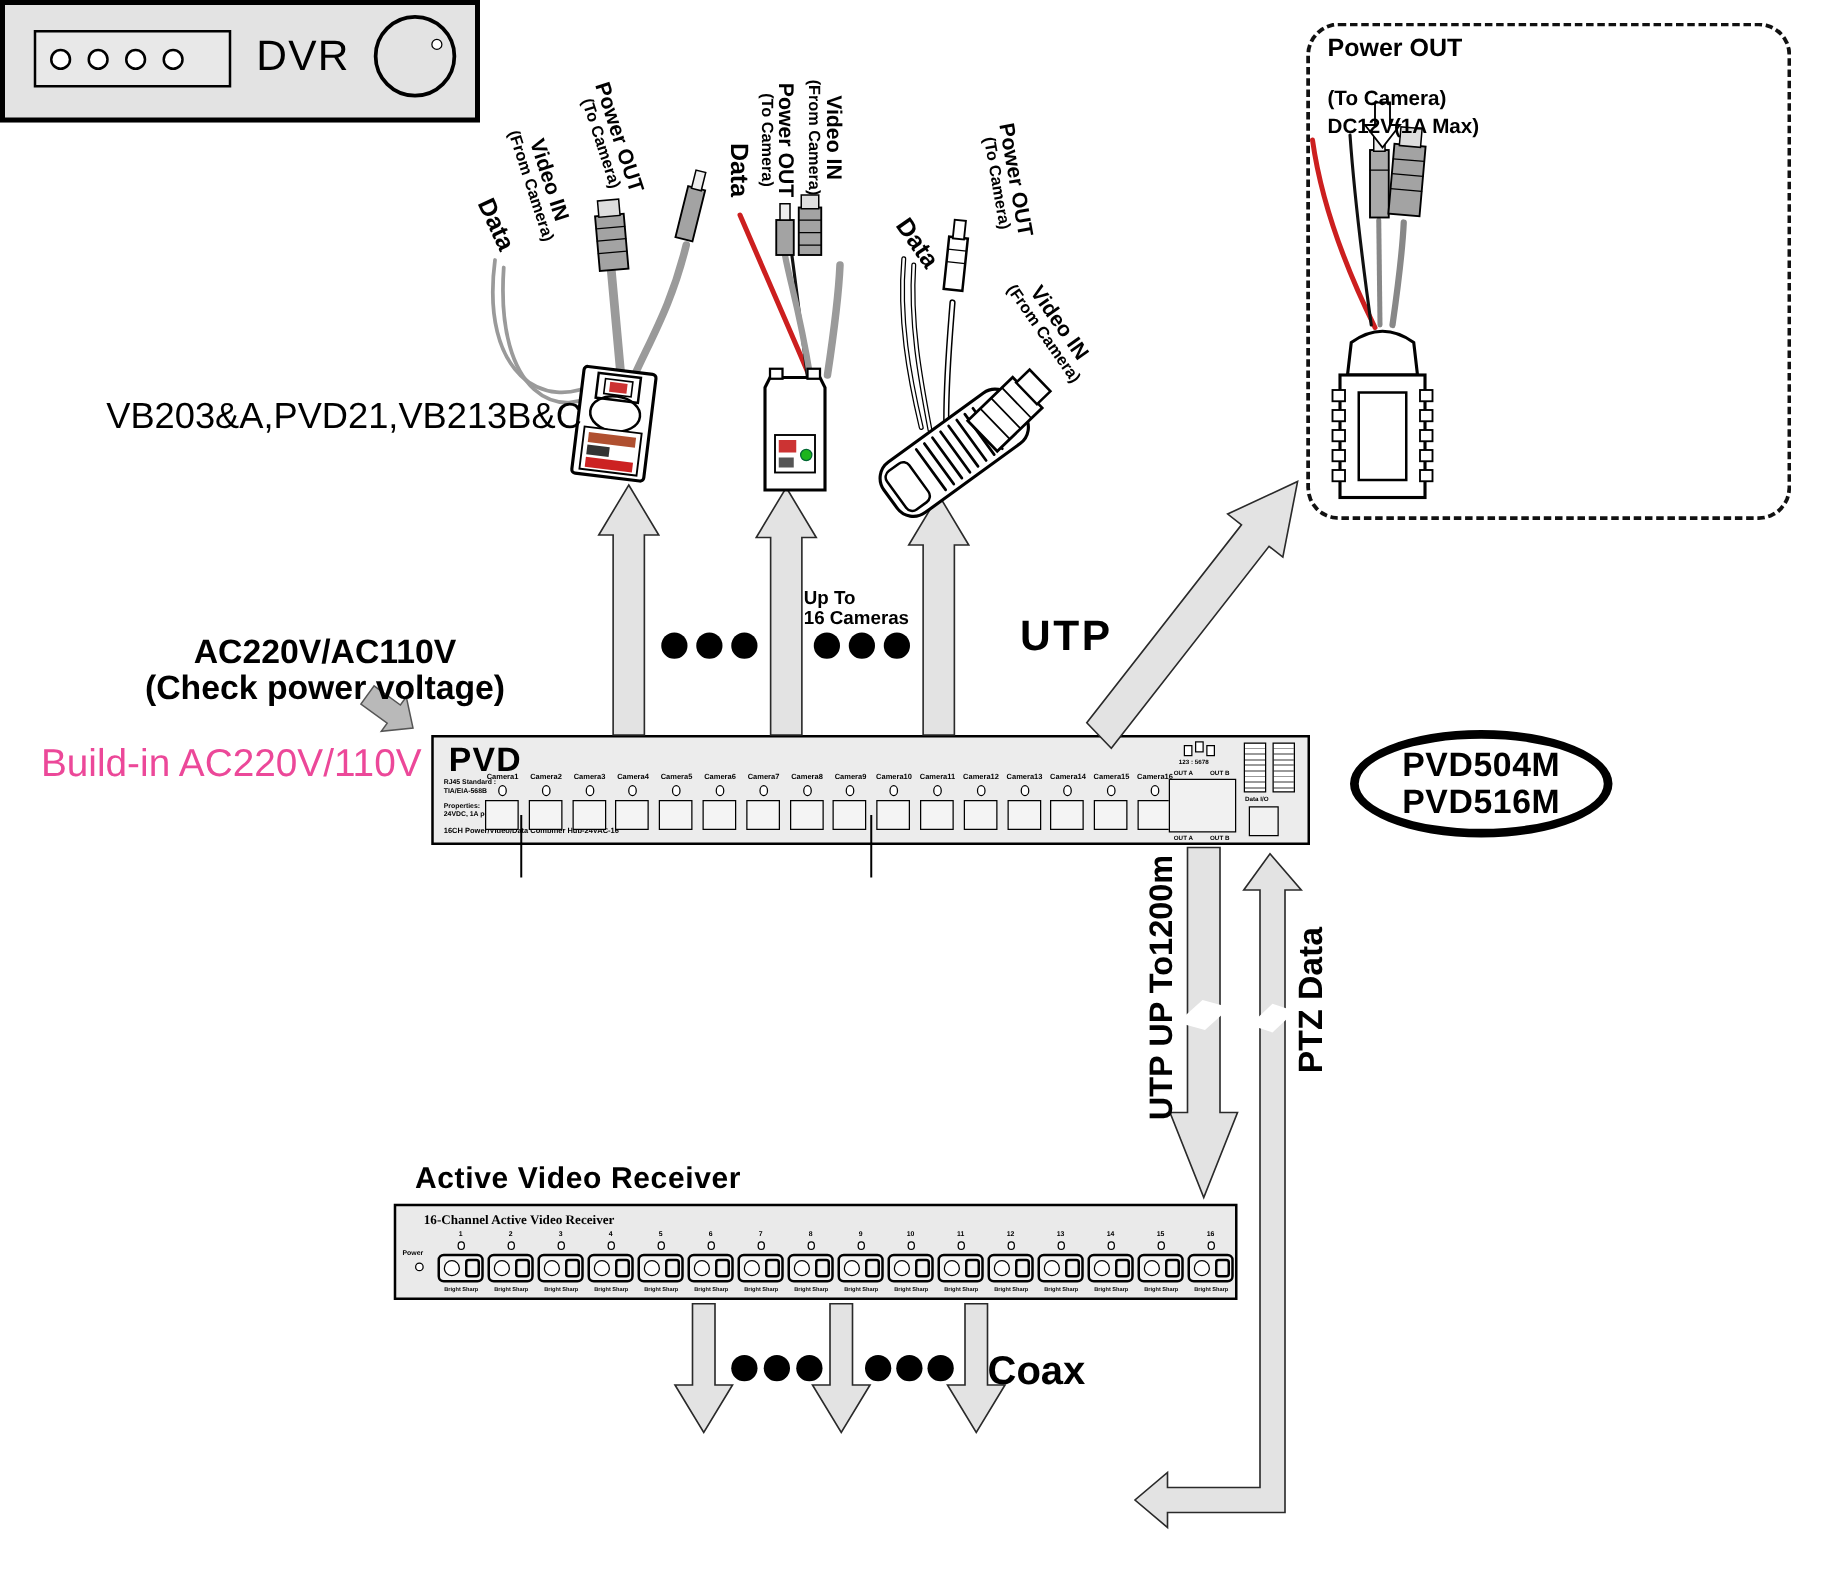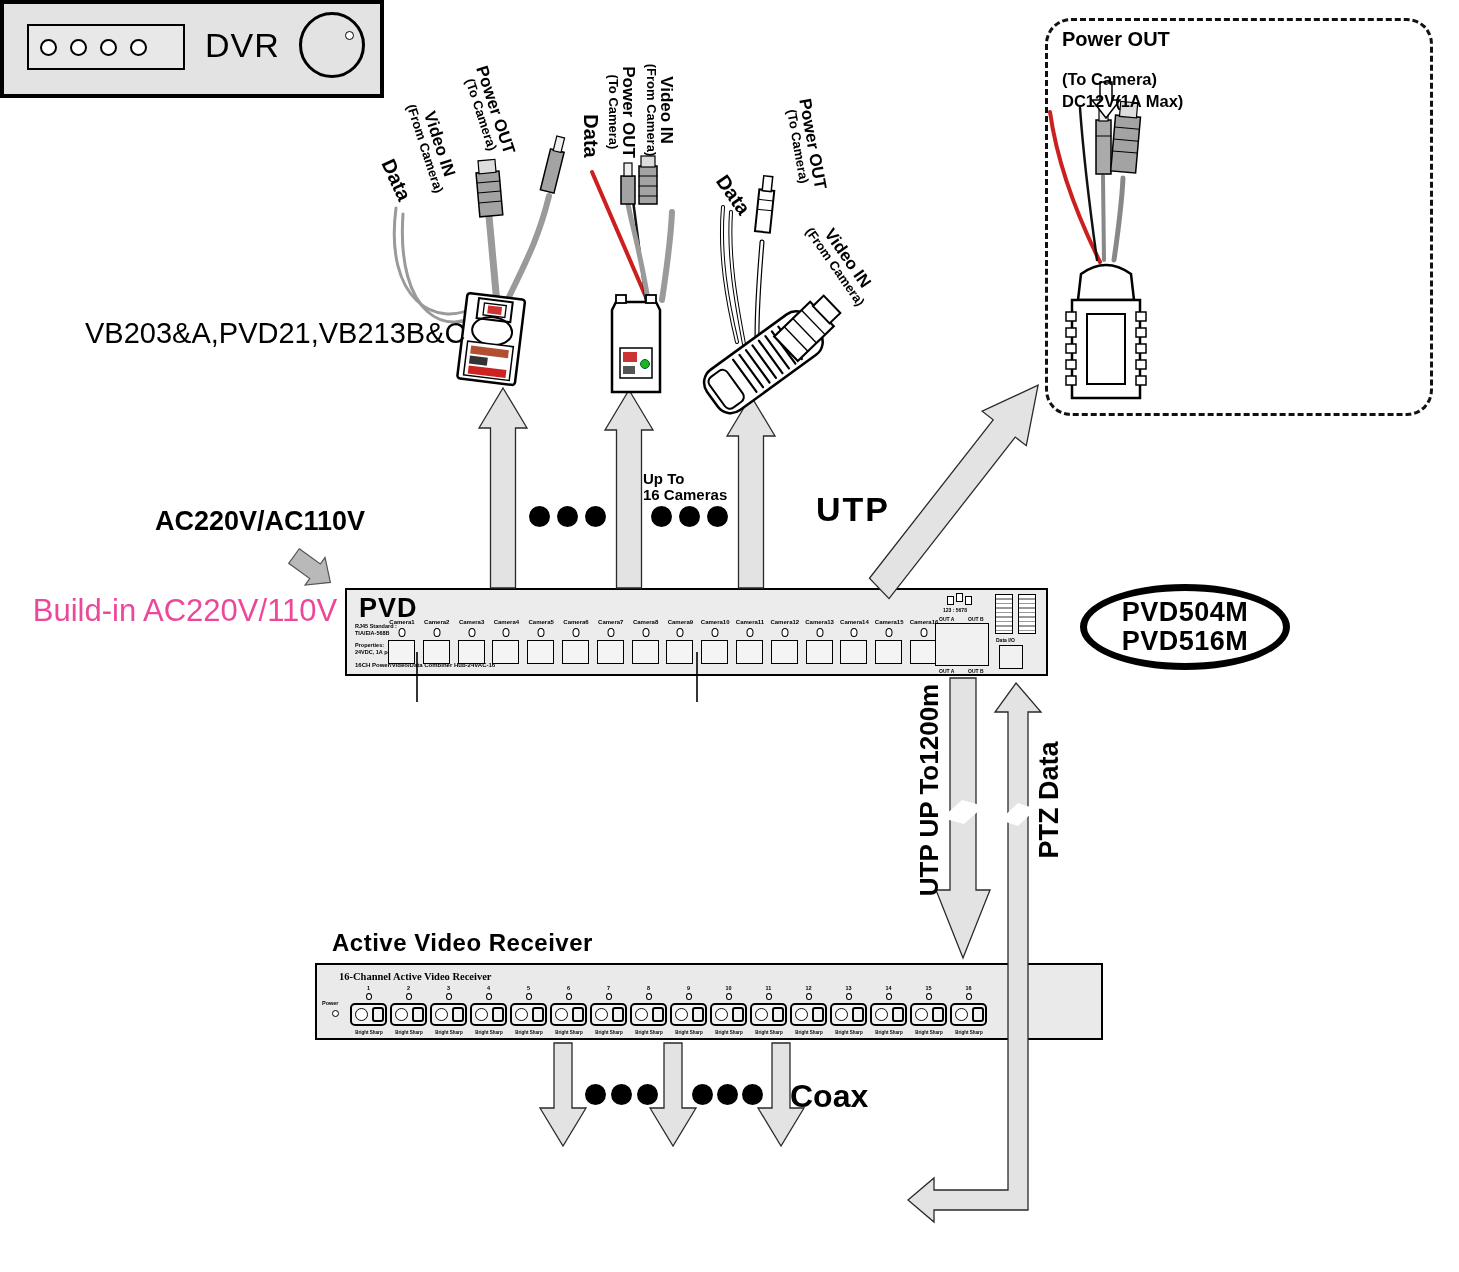--- a/index.html
+++ b/index.html
@@ -2,21 +2,21 @@
 <html><head>
 <meta charset="utf-8">
 <style>
   html,body{margin:0;padding:0;background:#fff;}
   #stage{position:relative;width:1459px;height:1272px;background:#fff;overflow:hidden;
          font-family:"Liberation Sans",sans-serif;color:#000;}
   *{box-sizing:border-box;}
   
   .panel{position:absolute;border:2px solid #000;background:#ececec;}
   #hub{left:345px;top:588px;width:703px;height:88px;}
-  #receiver{left:315px;top:963px;width:788px;height:77px;background:#eaeaea;padding-left:36px;}
+  #receiver{left:315px;top:963px;width:675px;height:77px;background:#eaeaea;padding-left:36px;}
   #dvr{left:512px;top:1150px;width:384px;height:98px;border:4px solid #000;background:#e3e3e3;}
   #dashed-box{position:absolute;left:1045px;top:18px;width:388px;height:398px;
               border:3.5px dashed #111;border-radius:26px;background:#fff;}
   
   #gfx{position:absolute;left:0;top:0;width:1459px;height:1272px;pointer-events:none;}
   
   .lbl{position:absolute;white-space:nowrap;line-height:1.05;}
   .b{font-weight:bold;}
   .wire-label{position:absolute;text-align:center;line-height:1.02;font-weight:bold;white-space:nowrap;}
   .wire-label .main{font-size:17px;}
@@ -538,20 +538,21 @@
     <div class="main">Video IN</div>
     <div class="sub">(From Camera)</div>
   </div>
 
   <div id="pb-title">Power OUT</div>
   <div class="pb-sub" style="top:52px;margin-top:40px;">DC12V(1A Max)</div>
   <div class="pb-sub" style="top:70px;">(To Camera)</div>
 
   <div id="ac-note">
     <div>AC220V/AC110V</div>
+    <div>(Check power voltage)</div>
   </div>
   <div id="buildin-note">
     <div>Build-in AC220V/110V</div>
   </div>
 
   <div class="lbl b" style="left:643px;top:471px;font-size:15px;">Up To</div>
   <div class="lbl b" style="left:643px;top:487px;font-size:15px;">16 Cameras</div>
   <div class="lbl" style="left:776px;top:492px;font-size:34px;font-weight:700;letter-spacing:2px;margin-left:40px;">UTP</div>
   <div class="vlabel" style="left:929px;top:790px;font-size:26px;transform:translate(-50%,-50%) rotate(-90deg);">UTP UP To1200m</div>
   <div class="vlabel" style="left:1049px;top:800px;font-size:27px;transform:translate(-50%,-50%) rotate(-90deg);">PTZ Data</div>

